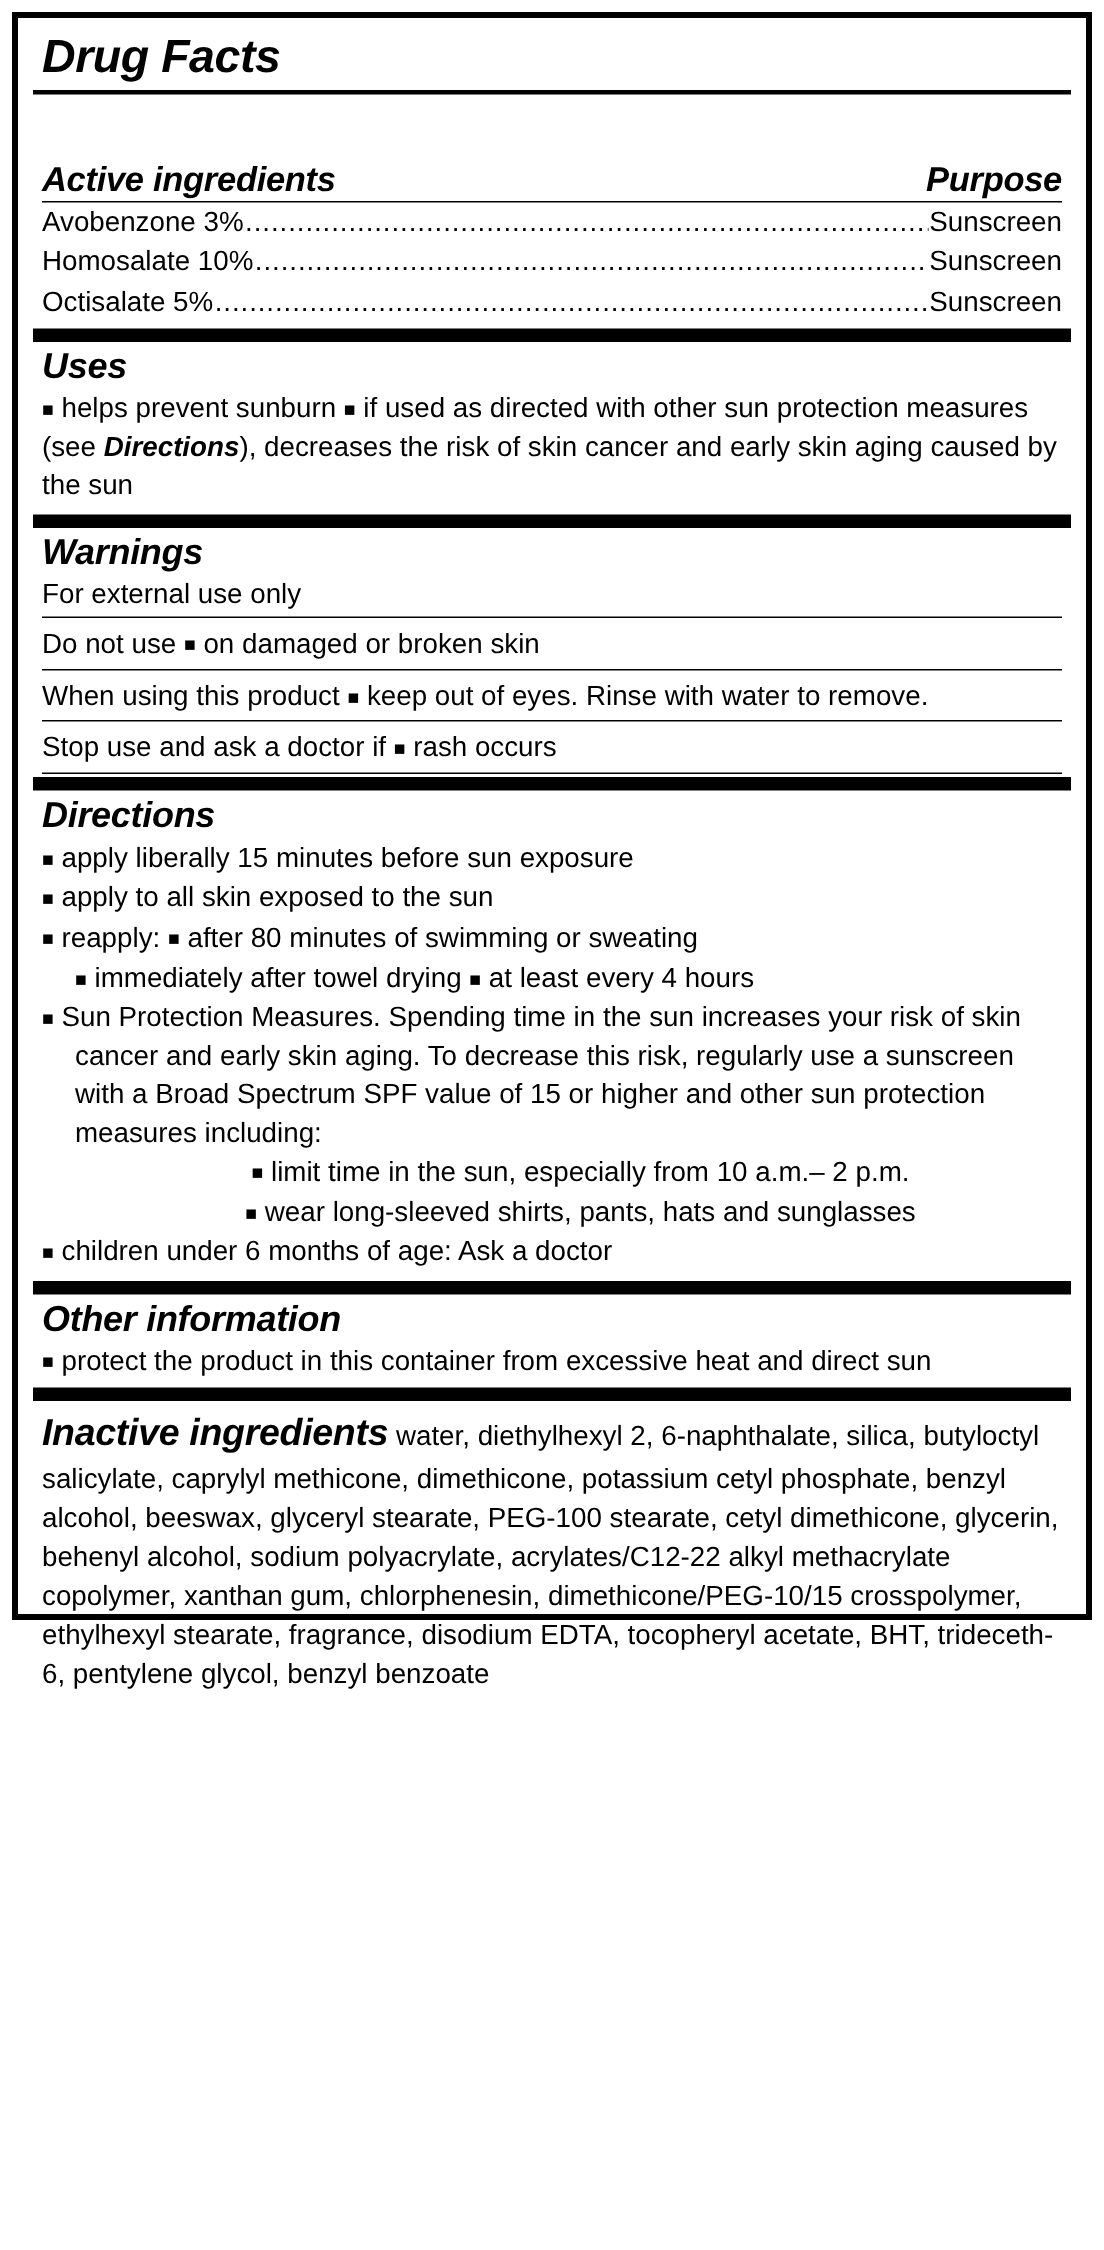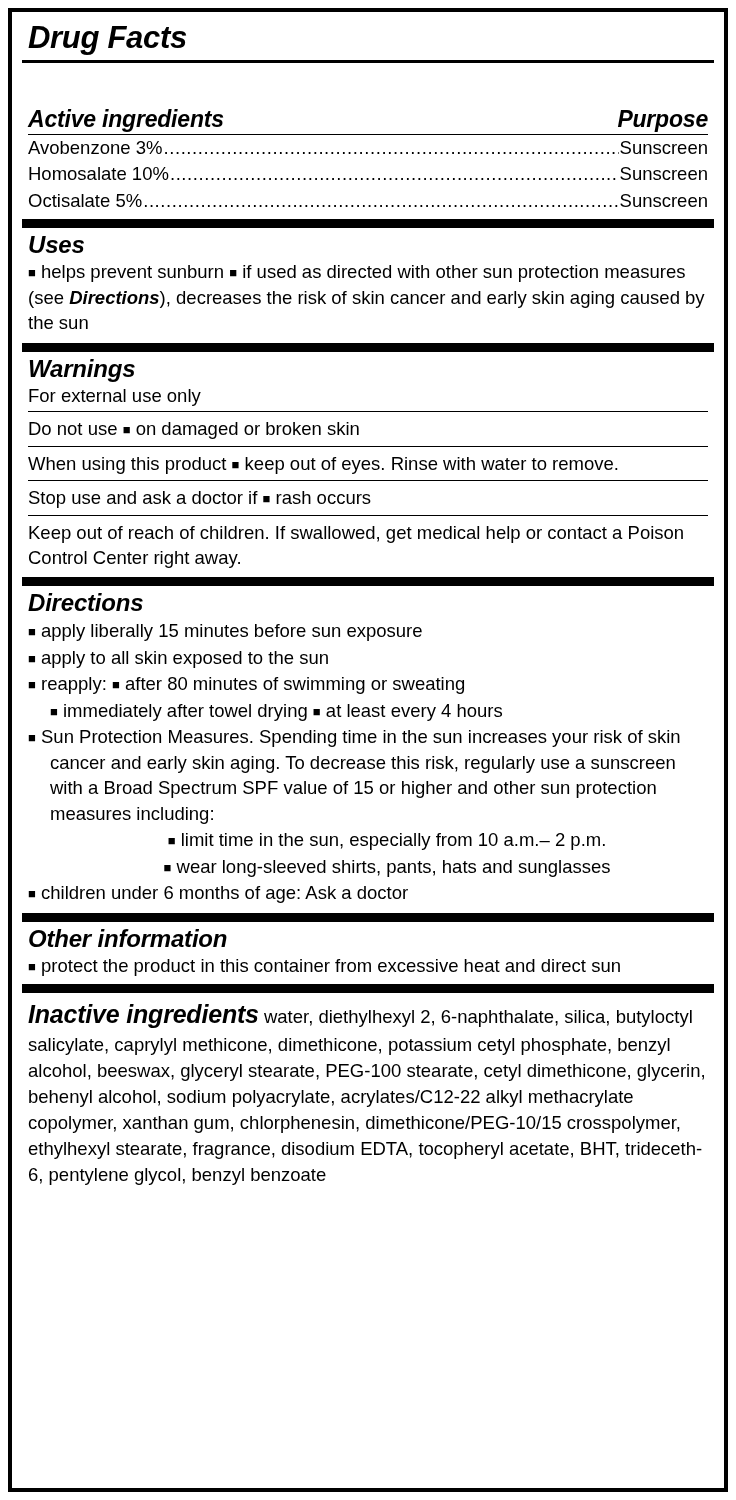--- a/index.html
+++ b/index.html
@@ -13,21 +13,21 @@
     height: 1500px;
     font-family: "Liberation Sans", sans-serif;
     color: #000000;
   }
 
   .panel {
     position: absolute;
     top: 8px;
     left: 8px;
     width: 720px;
-    height: 1484px;
+    height: 1072px;
     border: 4px solid #000;
     background: #fff;
     padding: 0;
   }
 
   .inner {
     padding: 6px 10px 4px 10px;
   }
 
   
@@ -210,24 +210,20 @@
       </div>
 
       <div class="rule-thin"></div>
       <div class="warn-line">
         <span class="bold">Stop use and ask a doctor if</span>
         <span class="sq">■</span>
         <span>rash occurs</span>
       </div>
 
       <div class="rule-thin"></div>
-      <div class="warn-line">
-        <span class="bold">Keep out of reach of children.</span>
-        <span>If swallowed, get medical help or contact a Poison Control Center right away.</span>
-      </div>
       <div style="height:2px"></div>
     </div>
 
     <div class="rule-thick"></div>
     <div class="sect">
       <div class="sect-title">Directions</div>
       <ul class="dir-list">
         <li>
           <span class="sq">■</span>
           <span>apply liberally 15 minutes before sun exposure</span>

